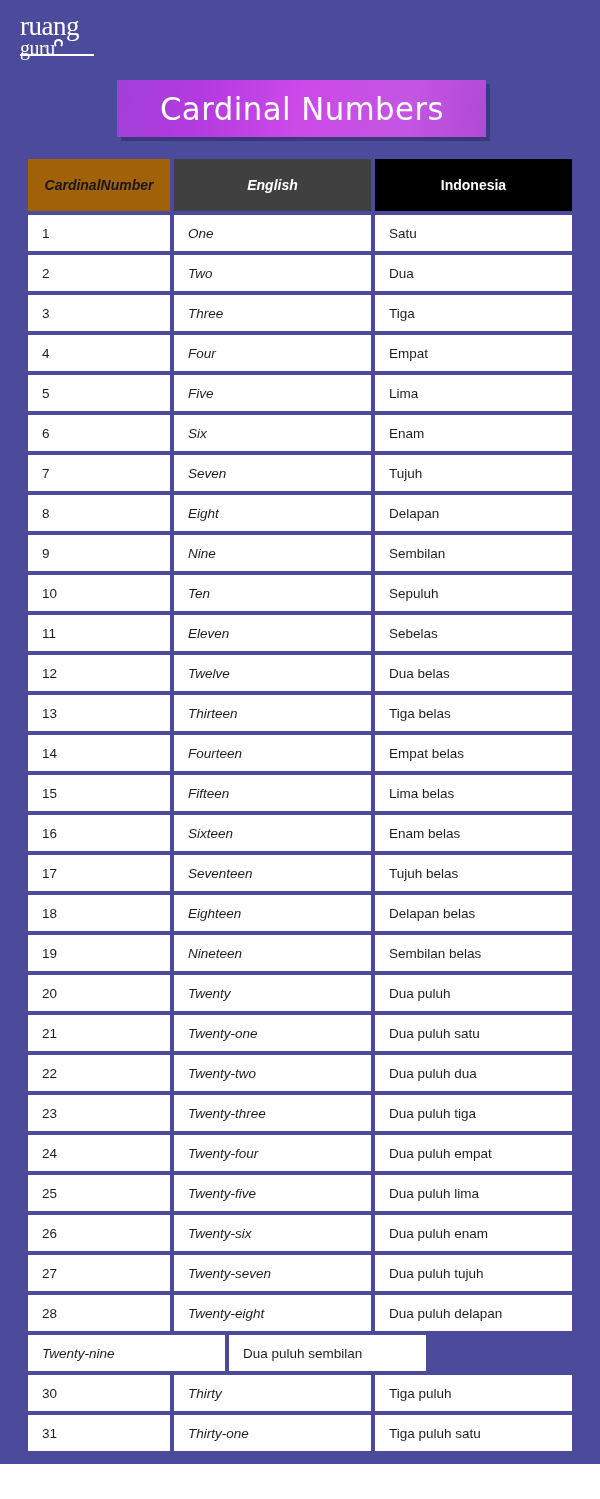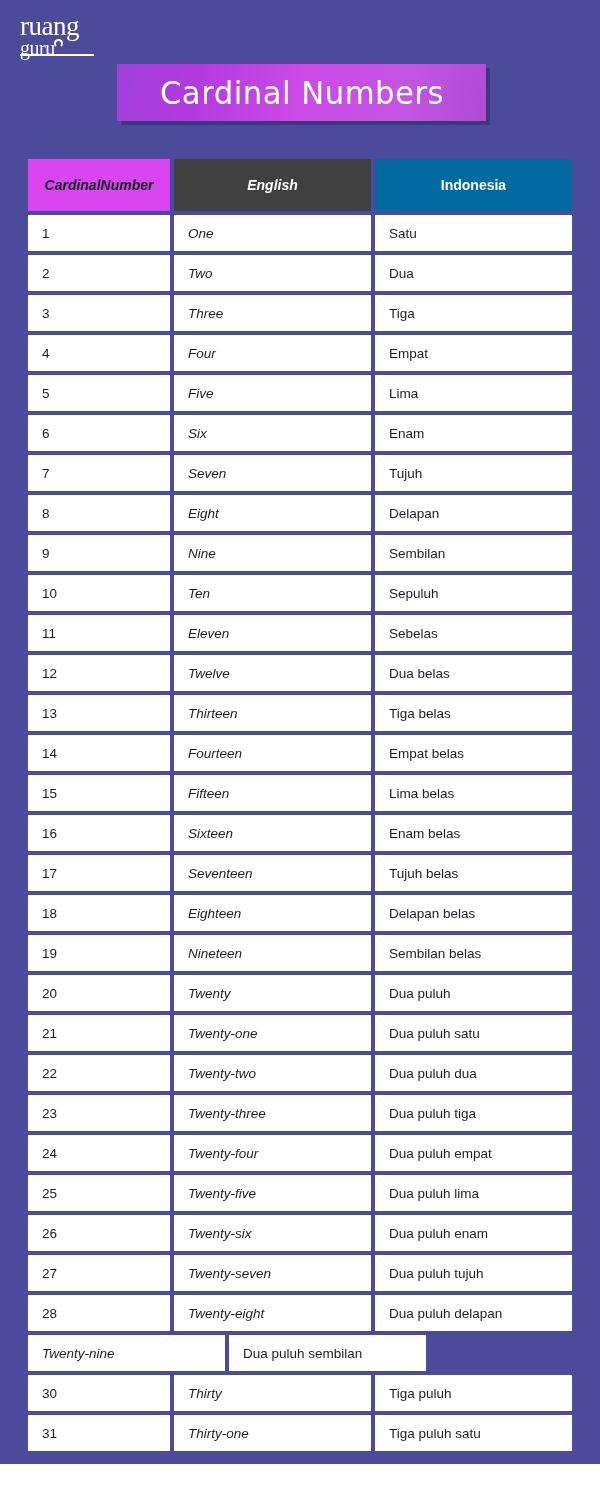--- a/index.html
+++ b/index.html
@@ -67,21 +67,21 @@
     border-radius: 50%;
     border-bottom-color: transparent;
     vertical-align: 7px;
     margin-left: -1px;
   }
 
   
   .title-wrap {
     position: absolute;
     left: 117px;
-    top: 64px;
+    top: 80px;
     width: 369px;
     height: 57px;
     border-radius: 22px;
   }
   .title-shadow {
     position: absolute;
     left: 4px; top: 4px;
     width: 369px; height: 57px;
     background: rgba(30,25,70,0.35);
   }
@@ -142,33 +142,33 @@
     align-items: center;
     justify-content: center;
     text-align: center;
     font-weight: bold;
     font-size: 14px;
     line-height: 1.15;
     padding: 0 6px;
   }
   .h-num {
     width: 146px;
-    background: #d946ef;
+    background: #a16207;
     color: #17171f;
     font-style: italic;
   }
   .h-eng {
     width: 201px;
     background: #404040;
     color: #ffffff;
     font-style: italic;
   }
   .h-ind {
     width: 201px;
-    background: #0369a1;
+    background: #000000;
     color: #ffffff;
   }
 
   
   .footer {
     position: absolute;
     left: 0;
     top: 1464px;
     width: 600px;
     height: 35px;

